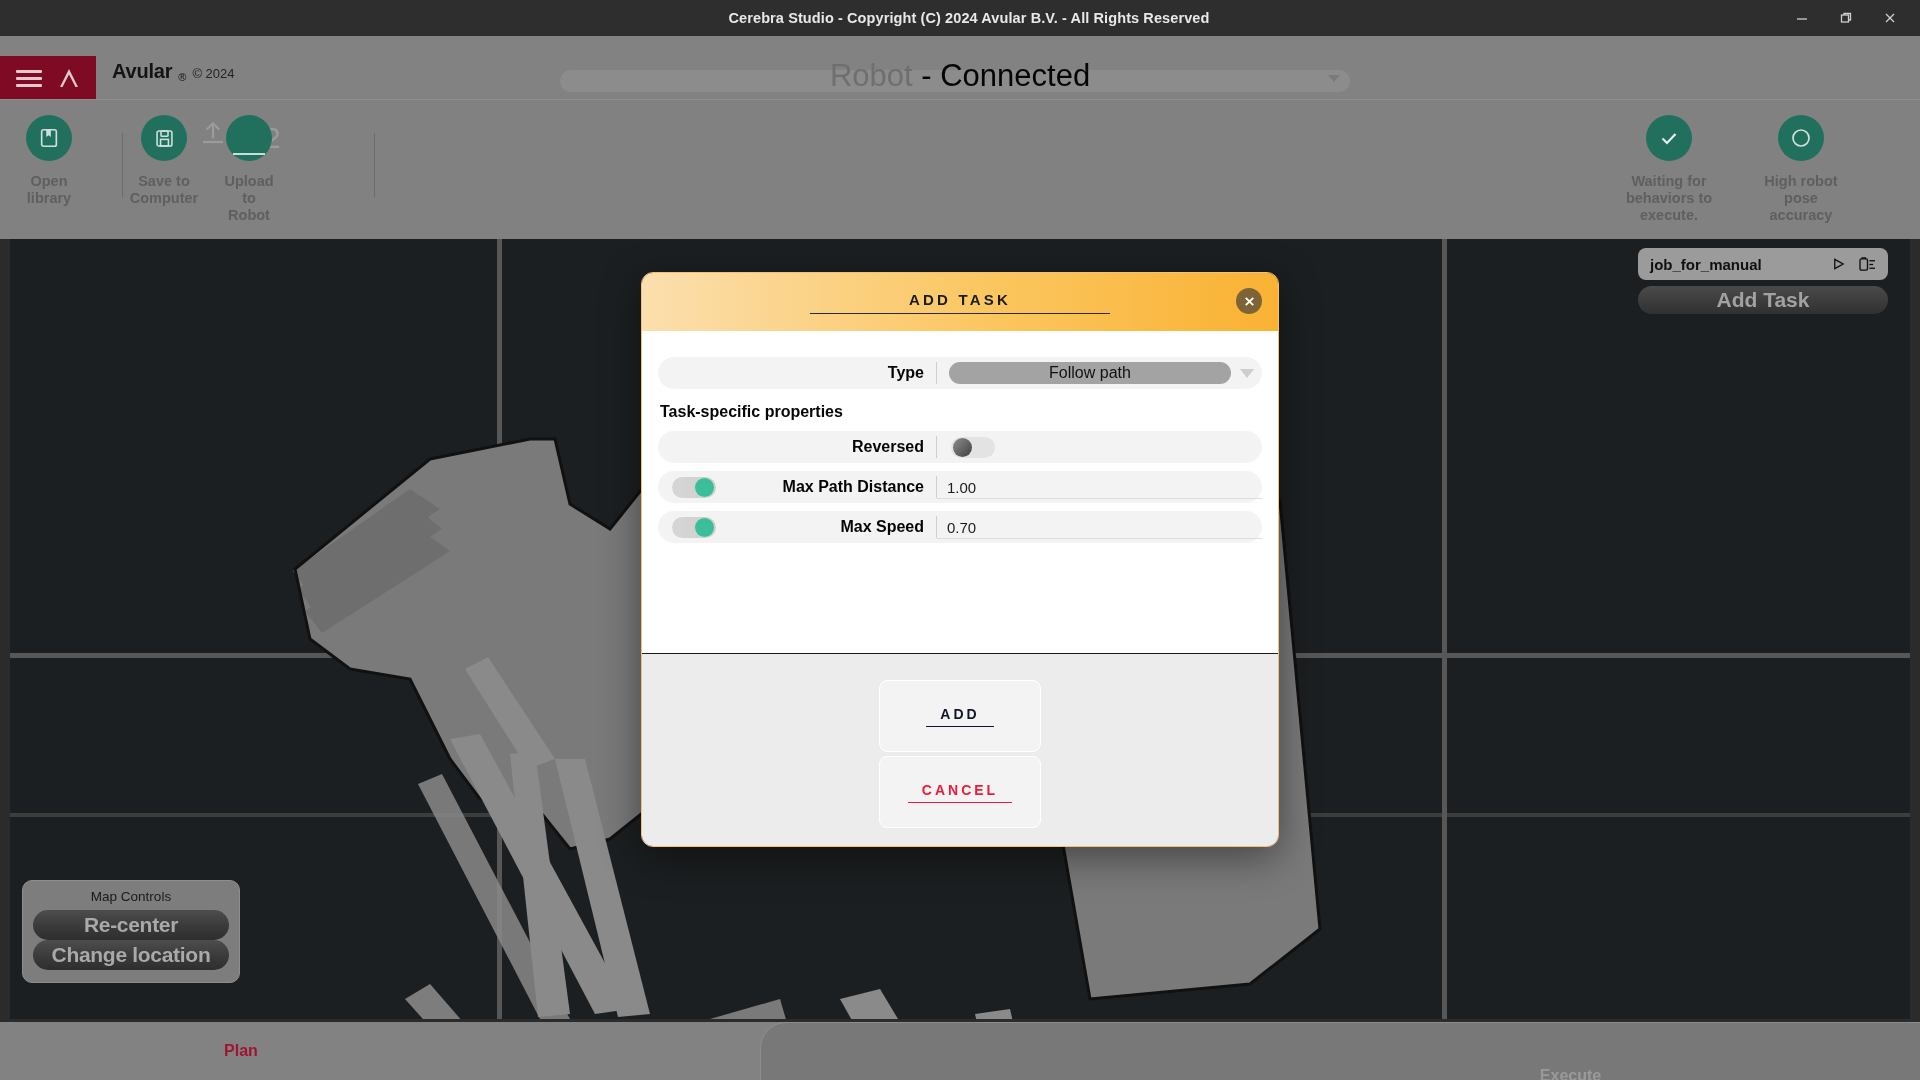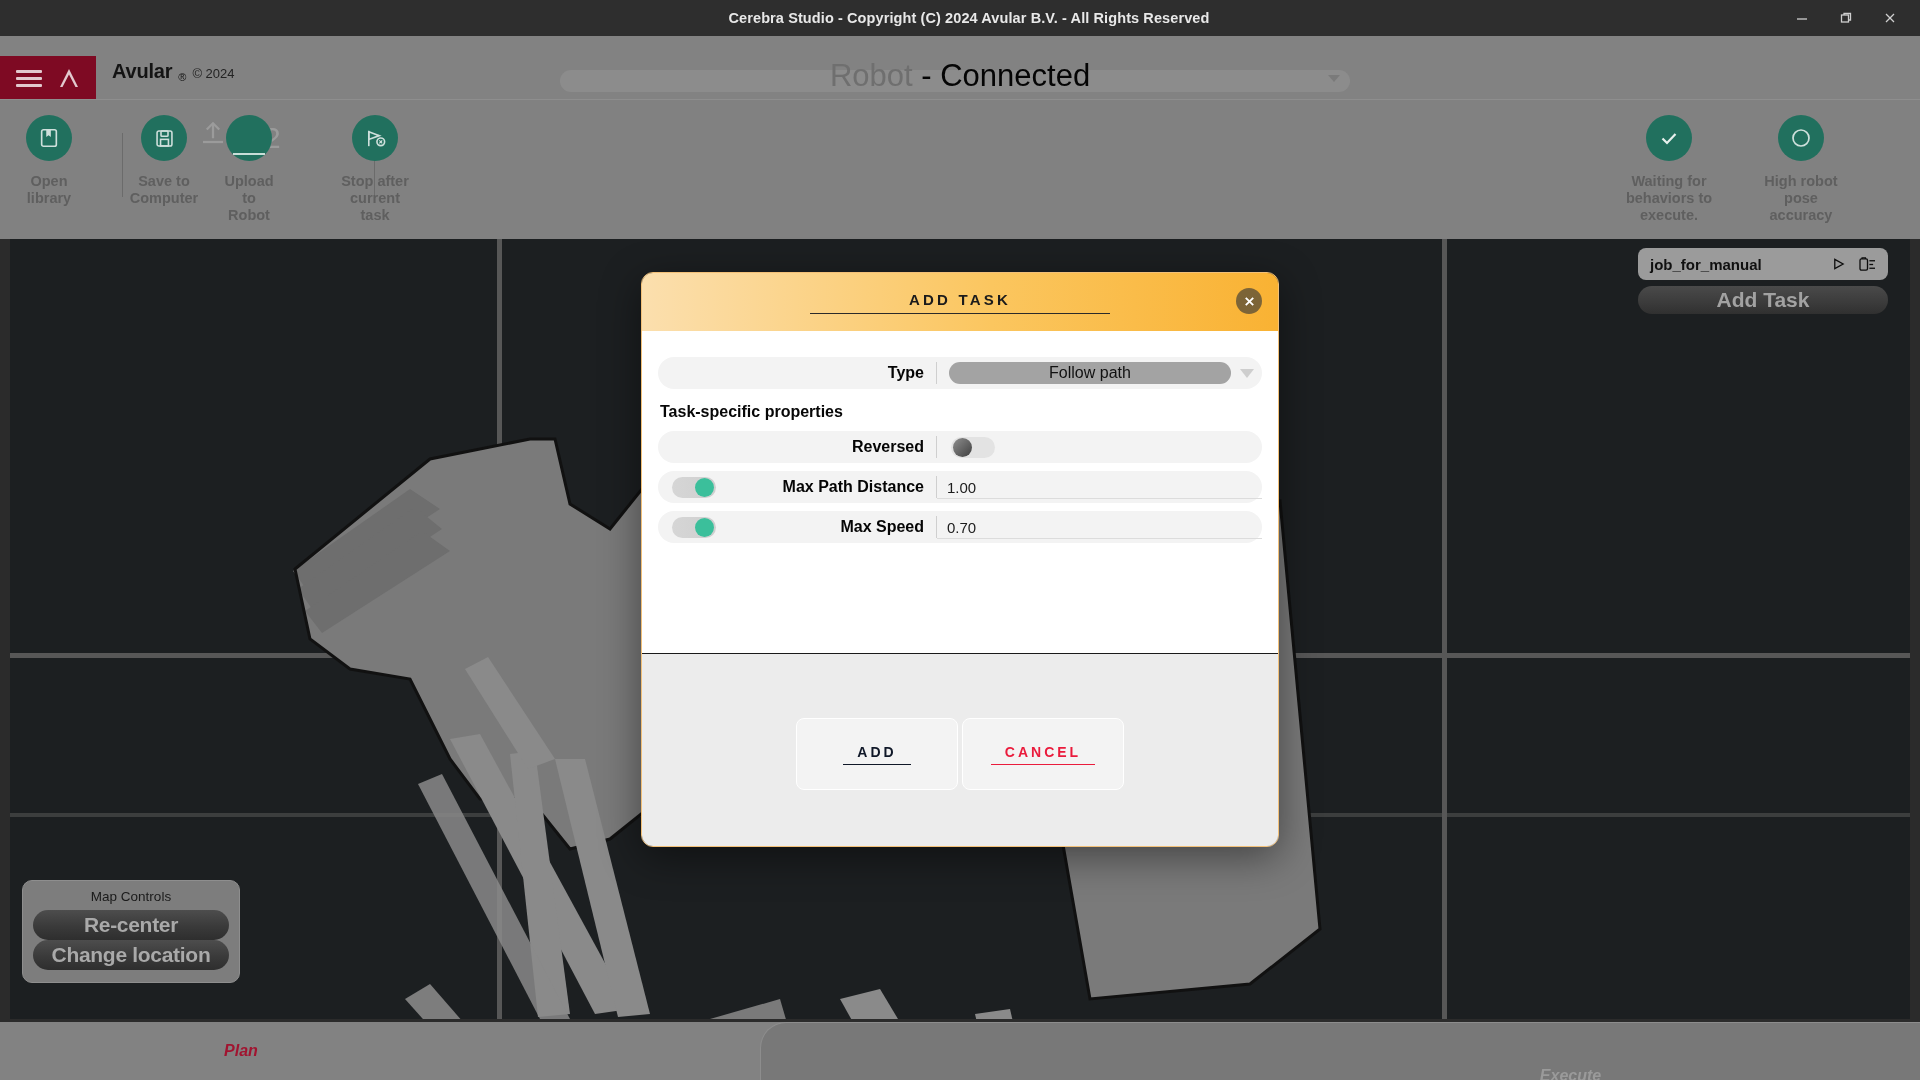--- a/index.html
+++ b/index.html
@@ -125,21 +125,21 @@
   .job-name { font-size:15px; font-weight:bold; color:#101010; flex:1; }
   .job-ic { color:#101010; margin-left:14px; display:flex; align-items:center; }
   .addtask-btn {
     margin-top:6px; height:28px; border-radius:14px;
     background:linear-gradient(180deg,#4a4a4a 0%,#3b3b3b 60%,#303030 100%);
     display:flex;align-items:center;justify-content:center;
     color:#a2a2a2; font-size:21px; font-weight:600;
   }
 
   
-  .tabbar { position:absolute; left:0; bottom:0; width:1920px; height:51px; background:#6e6e6e;font-style:italic; }
+  .tabbar { position:absolute; left:0; bottom:0; width:1920px; height:51px; background:#6e6e6e; }
   .tab {
     position:absolute; bottom:0; height:58px;
     display:flex; align-items:center; justify-content:center;
     font-size:16px;
   }
   .tab-plan {
     left:0; width:962px; background:#828282;
     border-top-right-radius:26px; color:#a11430; font-weight:bold;
   }
   .tab-exec {
@@ -221,21 +221,21 @@
   .section-title {
     font-size:16px; font-weight:bold; color:#070707;
     margin:14px 0 10px 0; padding-left:2px;
   }
   .numfield {
     flex:1; font-size:15px; color:#1c1c1c; padding-left:10px;
     border-bottom:1px solid #dcdcdc; align-self:flex-end; margin-bottom:4px;
     padding-bottom:2px;
   }
 
-  .foot-btns { display:flex; gap:4px; }
+  .foot-btns { display:flex; gap:4px;flex-direction:column; }
   .foot-btn {
     width:162px; height:72px; background:#f3f3f3; border:1px solid #fff;
     border-radius:8px; display:flex; align-items:center; justify-content:center;
   }
   .foot-txt {
     font-size:14px; font-weight:bold; letter-spacing:3px; padding:0 14px 4px;
   }
   .foot-add .foot-txt { color:#101828; border-bottom:1.5px solid #101828; }
   .foot-cancel .foot-txt { color:#ea1b3c; border-bottom:1.5px solid #ea1b3c; }
 </style>
@@ -333,33 +333,20 @@
         <div class="spin-num" style="left:74px">2</div>
         <div class="spinner-overlay"></div>
       </div>
       <div class="lbl" style="white-space:pre-line">Upload
 to
 Robot</div>
     </div>
 
     <div class="tsep" style="left:374px"></div>
 
-    <div class="tool" style="left:316px">
-      <div class="circ">
-        <svg width="23" height="23" viewBox="0 0 24 24" fill="none" stroke="#cfe0dc" stroke-width="1.7">
-          <path d="M5 4 V20"></path>
-            <path d="M5 5 L16 9 L5 13 Z"></path>
-          <circle cx="17.5" cy="15.5" r="4"></circle>
-          <path d="M16 14 l3 3 M19 14 l-3 3" stroke-width="1.2"></path>
-        </svg>
-      </div>
-      <div class="lbl" style="white-space:pre-line">Stop after
-current
-task</div>
-    </div>
 
     <div class="tool" style="left:1610px">
       <div class="circ">
         <svg width="24" height="24" viewBox="0 0 24 24" fill="none" stroke="#e7f1ee" stroke-width="2.2">
           <path d="M5.5 12.5 L10 17 L18.5 8"></path>
         </svg>
       </div>
       <div class="lbl" style="white-space:pre-line">Waiting for
 behaviors to
 execute.</div>

